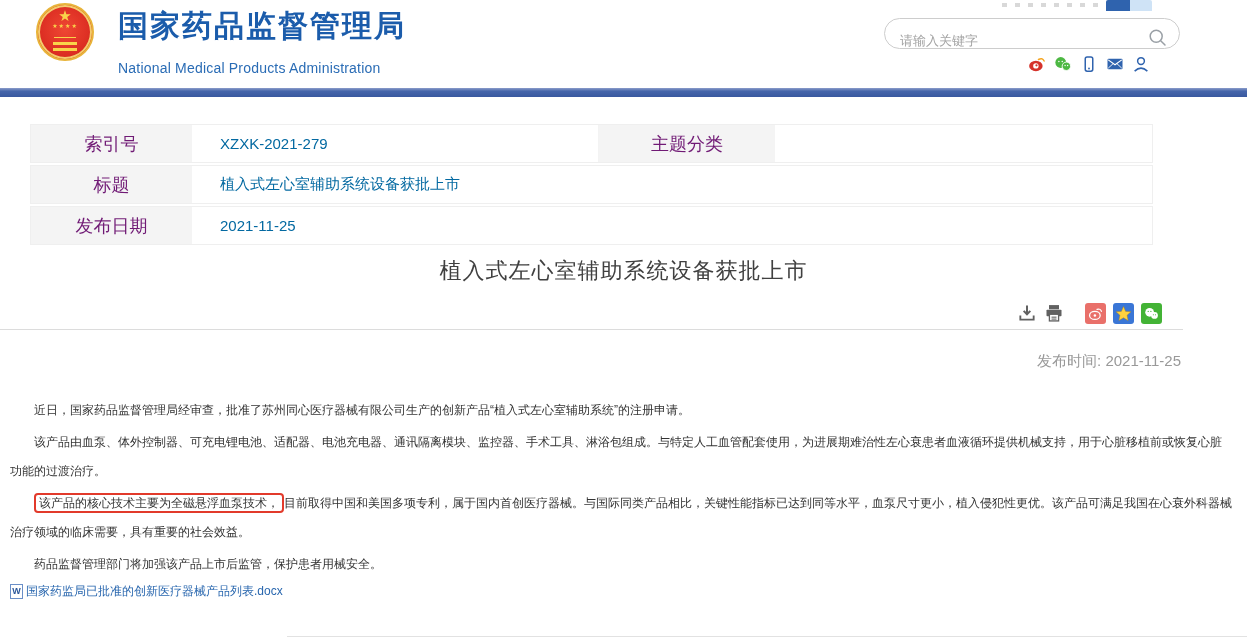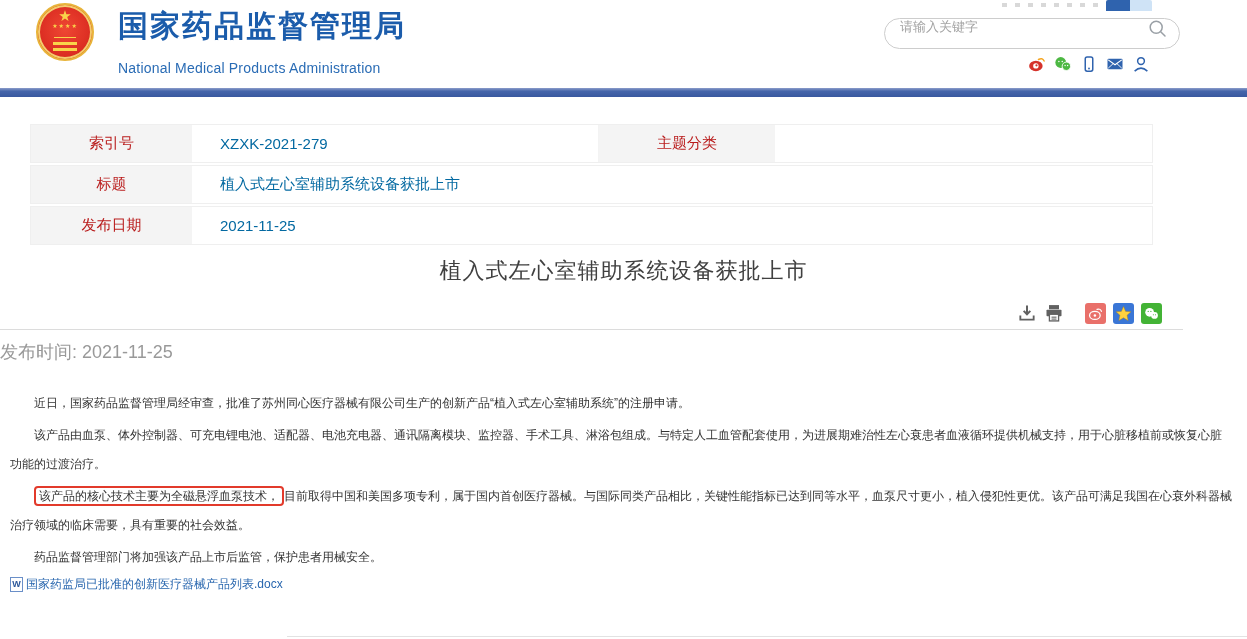--- a/index.html
+++ b/index.html
@@ -24,54 +24,54 @@
   .site-en { font-size:14px; color:#2a6cb5; margin-top:16px; letter-spacing:0.2px; }
 
   .top-clip { position:absolute; left:1002px; top:0; height:11px; display:flex; align-items:flex-start; overflow:hidden; }
   .clip-frag { width:98px; height:4px; margin-top:3px;
                background:repeating-linear-gradient(90deg,#b9b9b9 0 5px, transparent 5px 13px); opacity:.55; }
   .clip-btn-dark { width:24px; height:11px; background:#2f63ae; margin-left:6px; border-radius:2px 0 0 0; }
   .clip-btn-light { width:22px; height:11px; background:#cfe3f6; border-radius:0 2px 0 0; }
 
   .search { position:absolute; left:884px; top:18px; width:296px; height:31px;
             border:1px solid #cdcdcd; border-radius:16px; background:#fff;
-            display:flex; align-items:flex-start; padding:0 11px 0 15px; }
+            display:flex; align-items:flex-end; padding:0 11px 0 15px; }
   .search input { border:none; outline:none; flex:1; font-size:13px; color:#333; background:transparent;
                   font-family:"Liberation Sans", sans-serif; }
   .search input::placeholder { color:#a3a3a3; }
   .search svg { flex:0 0 auto; }
 
   .quick-icons { position:absolute; left:1028px; top:55px; display:flex; gap:8px; align-items:center; }
   .qicon { width:18px; height:18px; display:block; cursor:pointer; }
 
   .blue-bar { height:9px; background:linear-gradient(to bottom,#8b9cca 0%, #53 70%, #39589f 100%);
               background:linear-gradient(to bottom,#8b9cca 0%, #46 35%, #39589f 100%);
               background:linear-gradient(to bottom,#8b9cca 0%, #4666ab 35%, #39589f 100%); }
 
   
   .info-table { position:absolute; left:30px; top:124px; width:1123px; }
   .it-row { display:flex; height:39px; margin-bottom:2px; border:1px solid #efefef; background:#fff; }
   .it-label { background:#f4f4f4; display:flex; align-items:center; justify-content:center;
-              font-size:15px; color:#b91c1c; }
+              font-size:18px; color:#701a75; }
   .it-label.w1 { width:161px; }
   .it-label.w2 { width:176px; }
   .it-value { display:flex; align-items:center; padding-left:28px; font-size:15px; color:#0369a1; background:#fff; }
   .it-value.v1 { width:407px; border-right:1px solid #f3f3f3; }
   .it-value.grow { flex:1; } 
   .content { position:absolute; left:0; top:256px; width:1247px; }
   .a-title { text-align:center; font-size:22px; color:#404040; font-weight:400; letter-spacing:1px; }
   .tools { display:flex; justify-content:flex-end; align-items:center; gap:7px; padding-right:85px; margin-top:16px; height:22px; }
   .tool-gray { width:20px; height:20px; cursor:pointer; }
   .share-sq { width:21px; height:21px; border-radius:3px; display:flex; align-items:center; justify-content:center; cursor:pointer; }
   .share-sq.first { margin-left:14px; }
   .sq-weibo { background:#e9706a; }
   .sq-qzone { background:#3a76d6; }
   .sq-wechat { background:#43b335; }
   .divider { border:none; border-top:1px solid #dcdcdc; margin:5px 64px 0 0; }
-  .pub-time { text-align:left; padding-right:66px; margin-top:10px; font-size:18px; color:#999; }
+  .pub-time { text-align:right; padding-right:66px; margin-top:22px; font-size:15px; color:#999; }
   .pub-time span { color:#999; }
 
   .body-text { margin:25px 14px 0 10px; font-size:12px; line-height:29px; color:#333; }
   .body-text p { text-indent:2em; margin-bottom:3px; }
   .red-box { border:2px solid #e23a2b; border-radius:4px; padding:1px 3px; }
 
   .attach-row { margin:4px 0 0 10px; display:flex; align-items:center; gap:3px; }
   .word-icon { display:inline-block; width:13px; height:15px; border:1px solid #6a8fc8; background:#fff;
                color:#2b579a; font-size:9px; font-weight:bold; line-height:13px; text-align:center; }
   .word-icon::before { content:"W"; }

